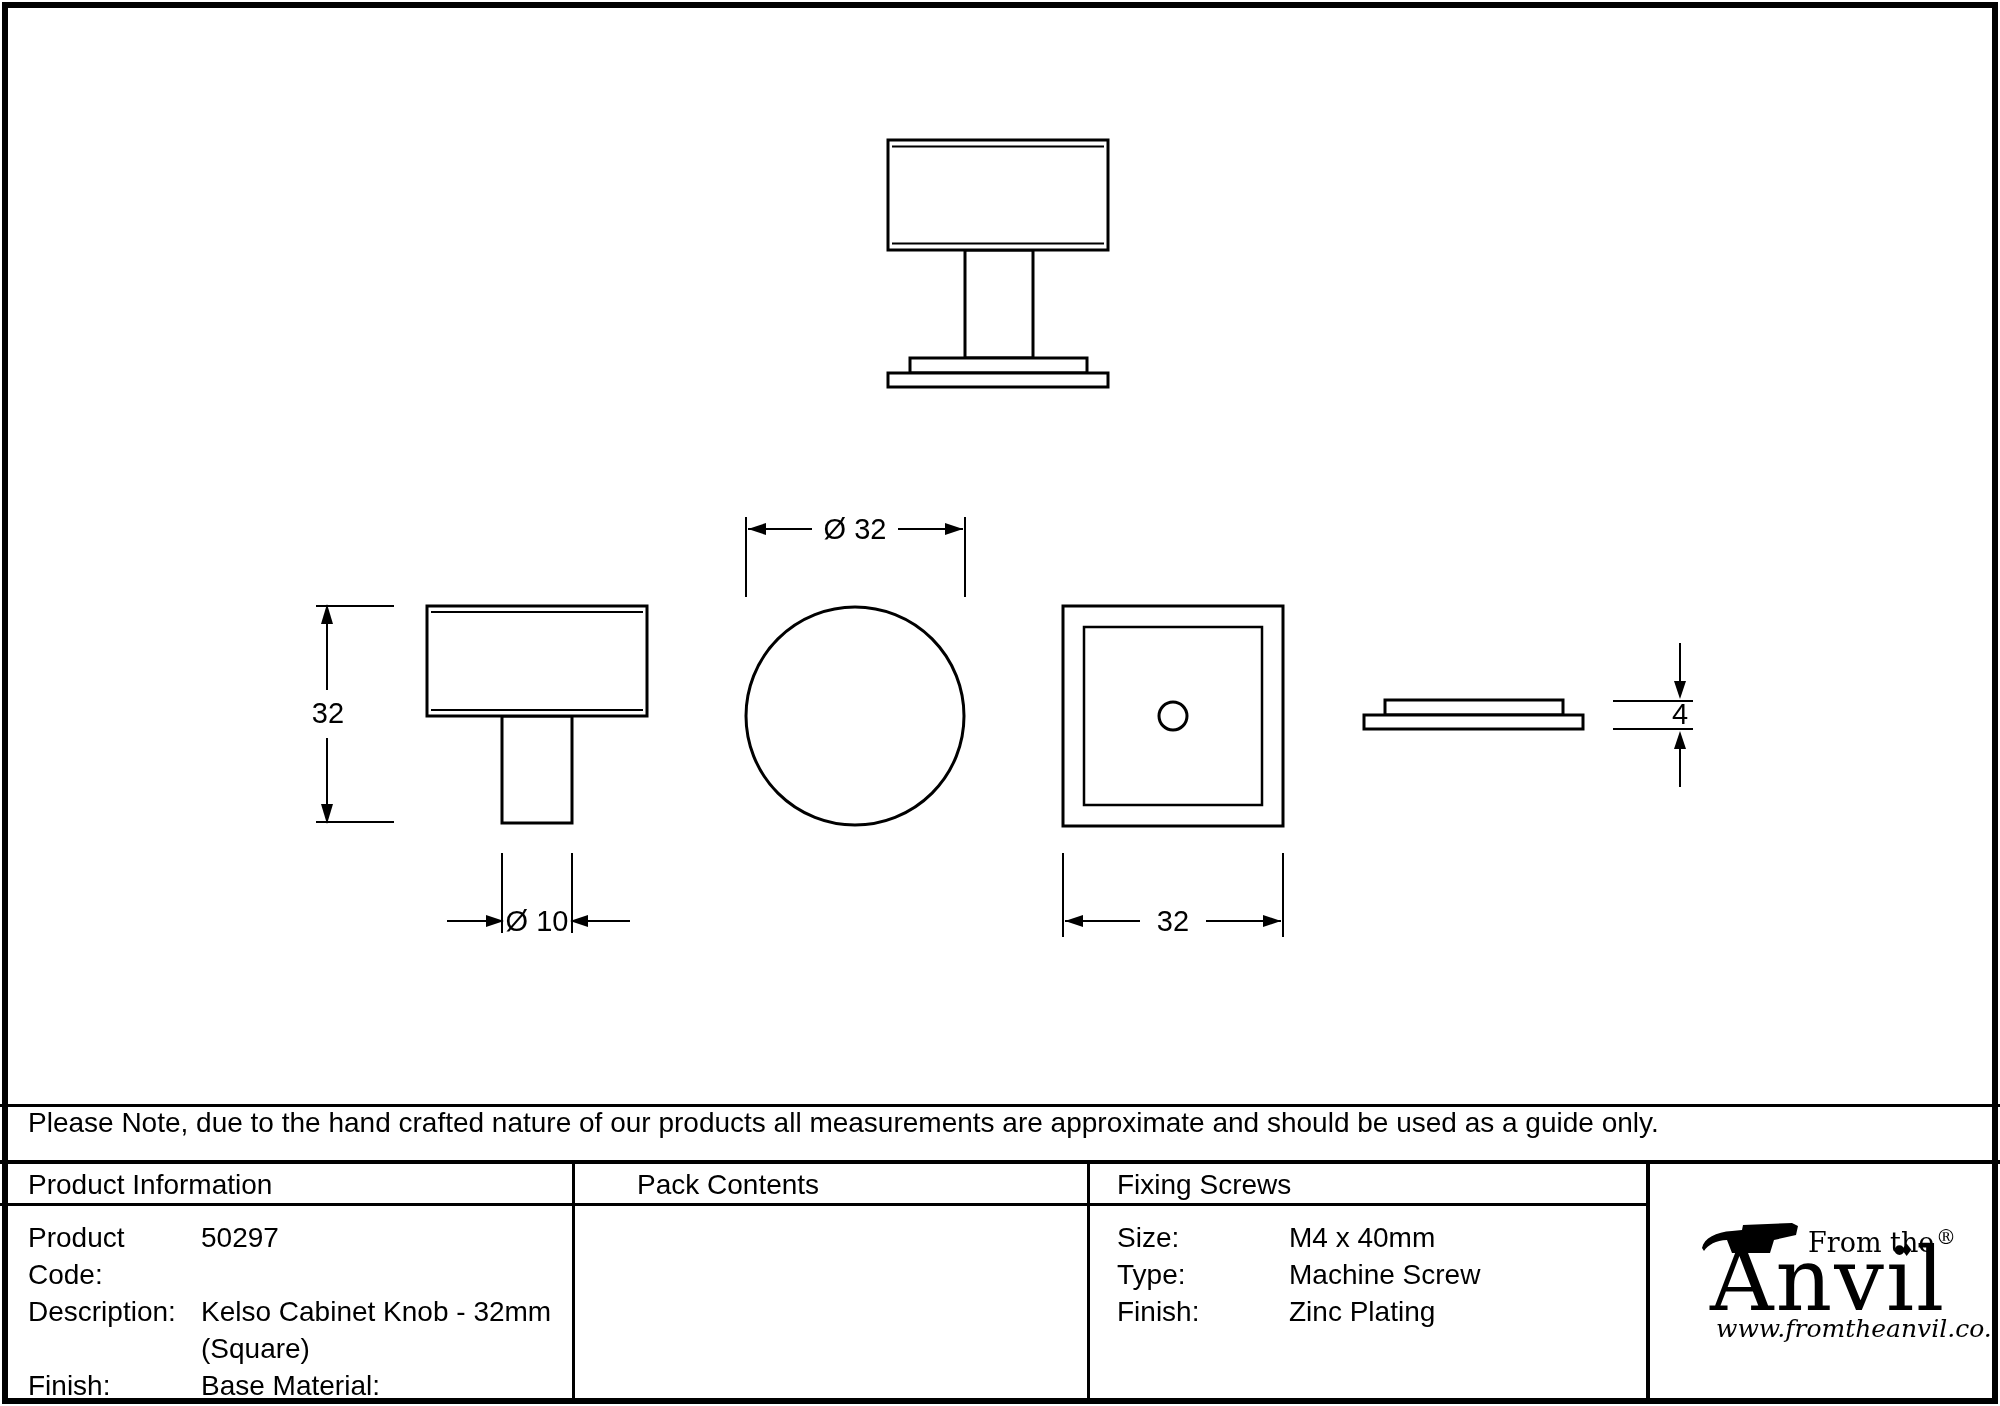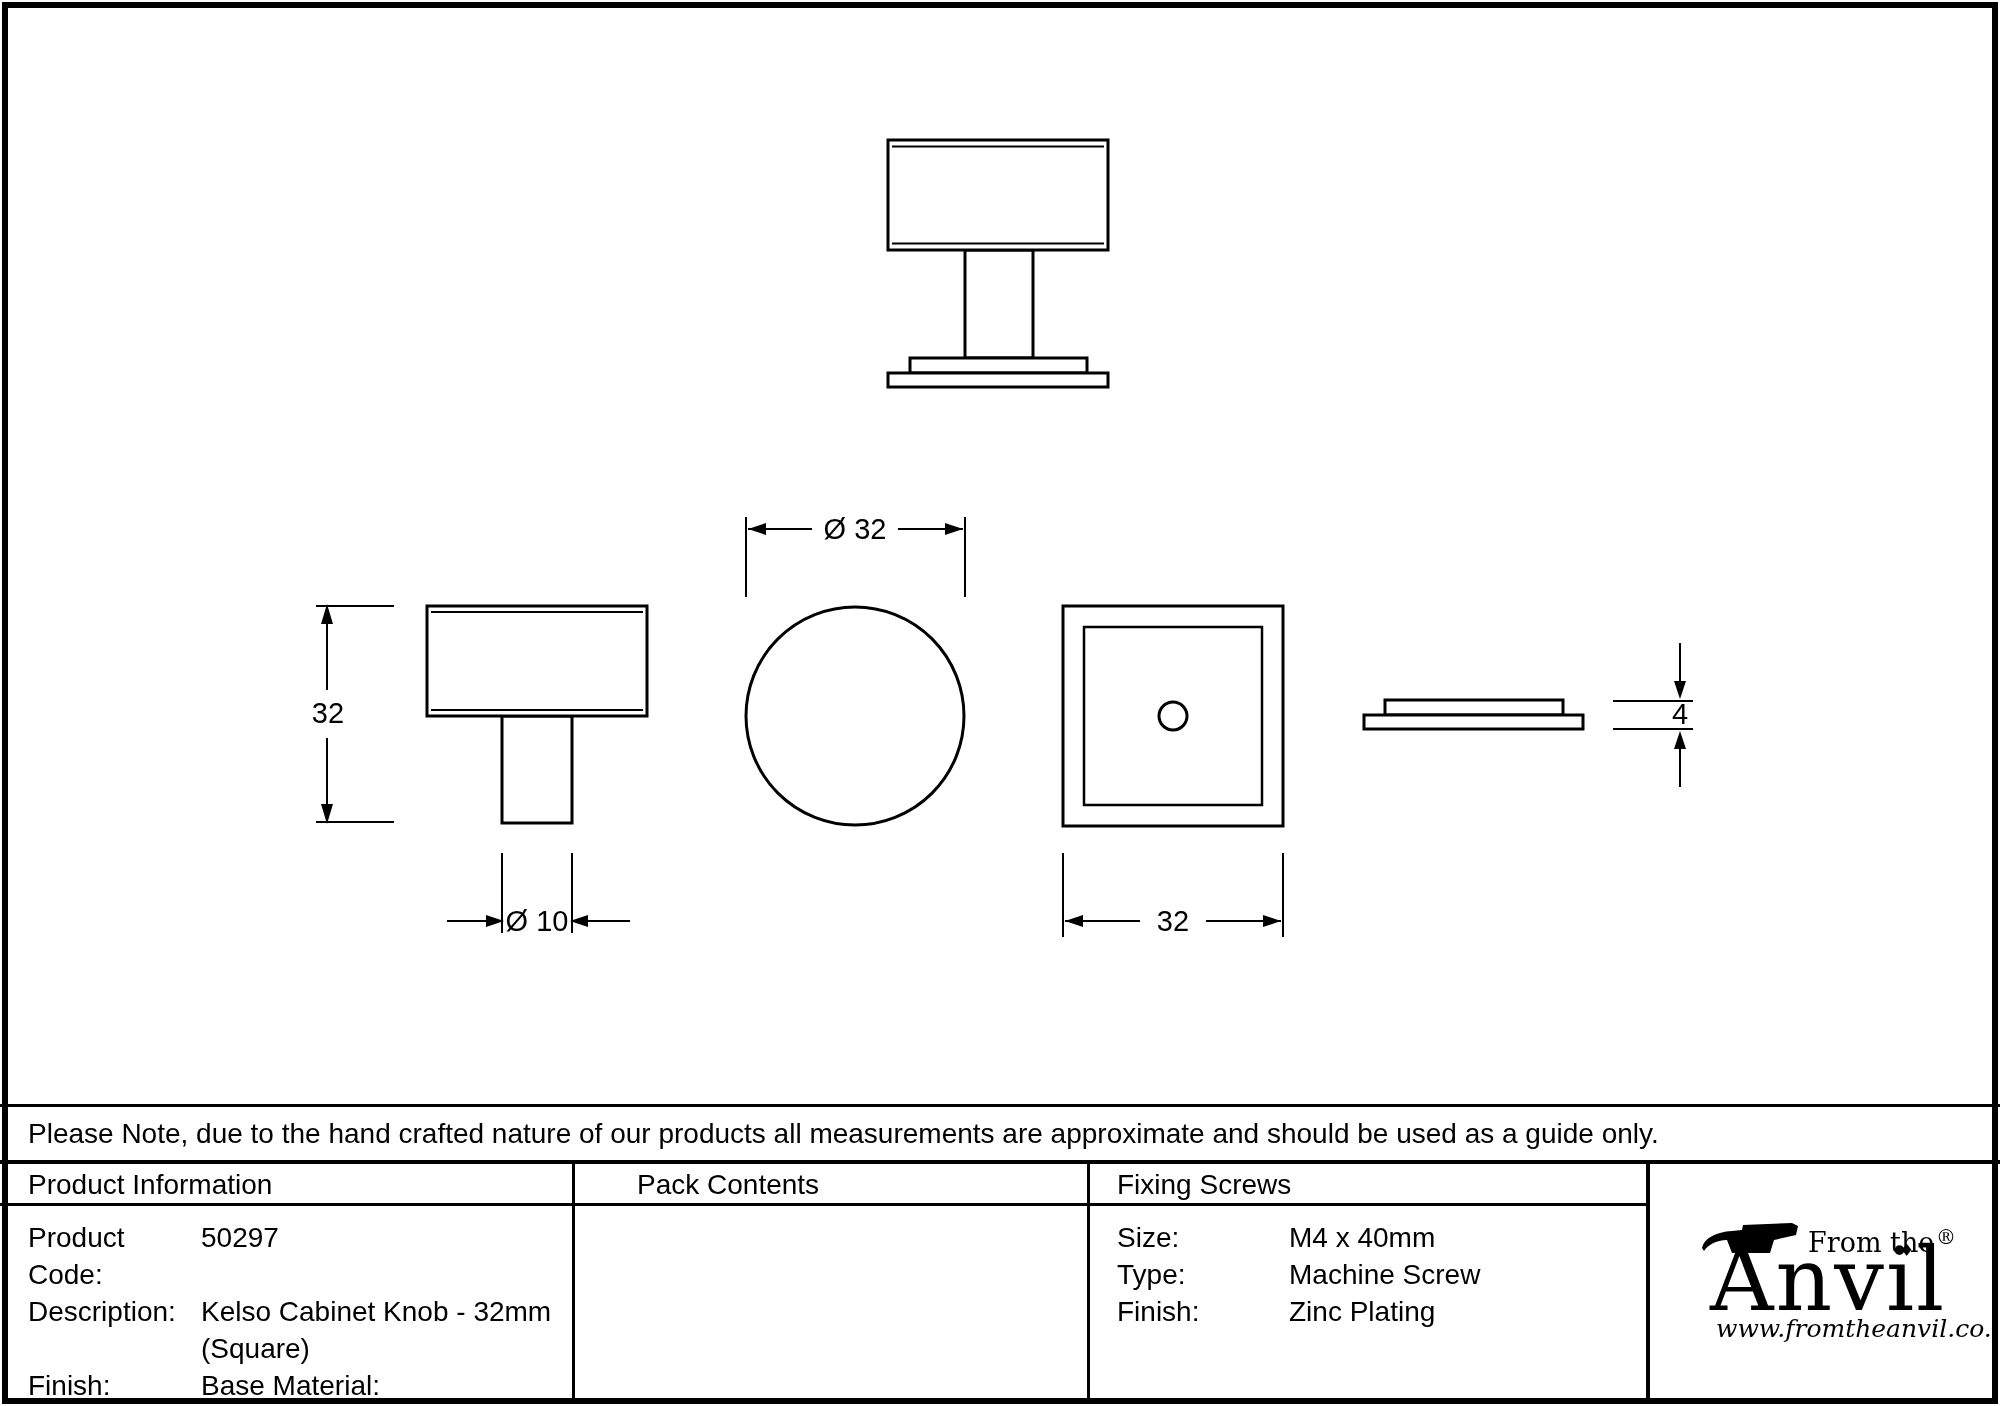--- a/index.html
+++ b/index.html
@@ -13,21 +13,21 @@
   }
   .outer-border{
     position:absolute;inset:2px;
     border:6px solid #000;
     pointer-events:none;
   }
   .drawing-svg{position:absolute;left:0;top:0;}
   .hline,.vline{position:absolute;background:#000;}
   .note-bar{
     position:absolute;left:8px;top:1107px;width:1948px;height:53px;
-    display:flex;align-items:center;
+    display:flex;
   }
   .note-bar span{padding-left:20px;font-size:28px;}
   .th{
     position:absolute;top:1167px;height:36px;
     font-size:28px;display:flex;align-items:center;
   }
   .tbl-body{position:absolute;top:1219px;font-size:28px;line-height:37px;}
   .kv{display:grid;}
   .kv-product{grid-template-columns:173px auto;}
   .kv-fixing{grid-template-columns:172px auto;}

